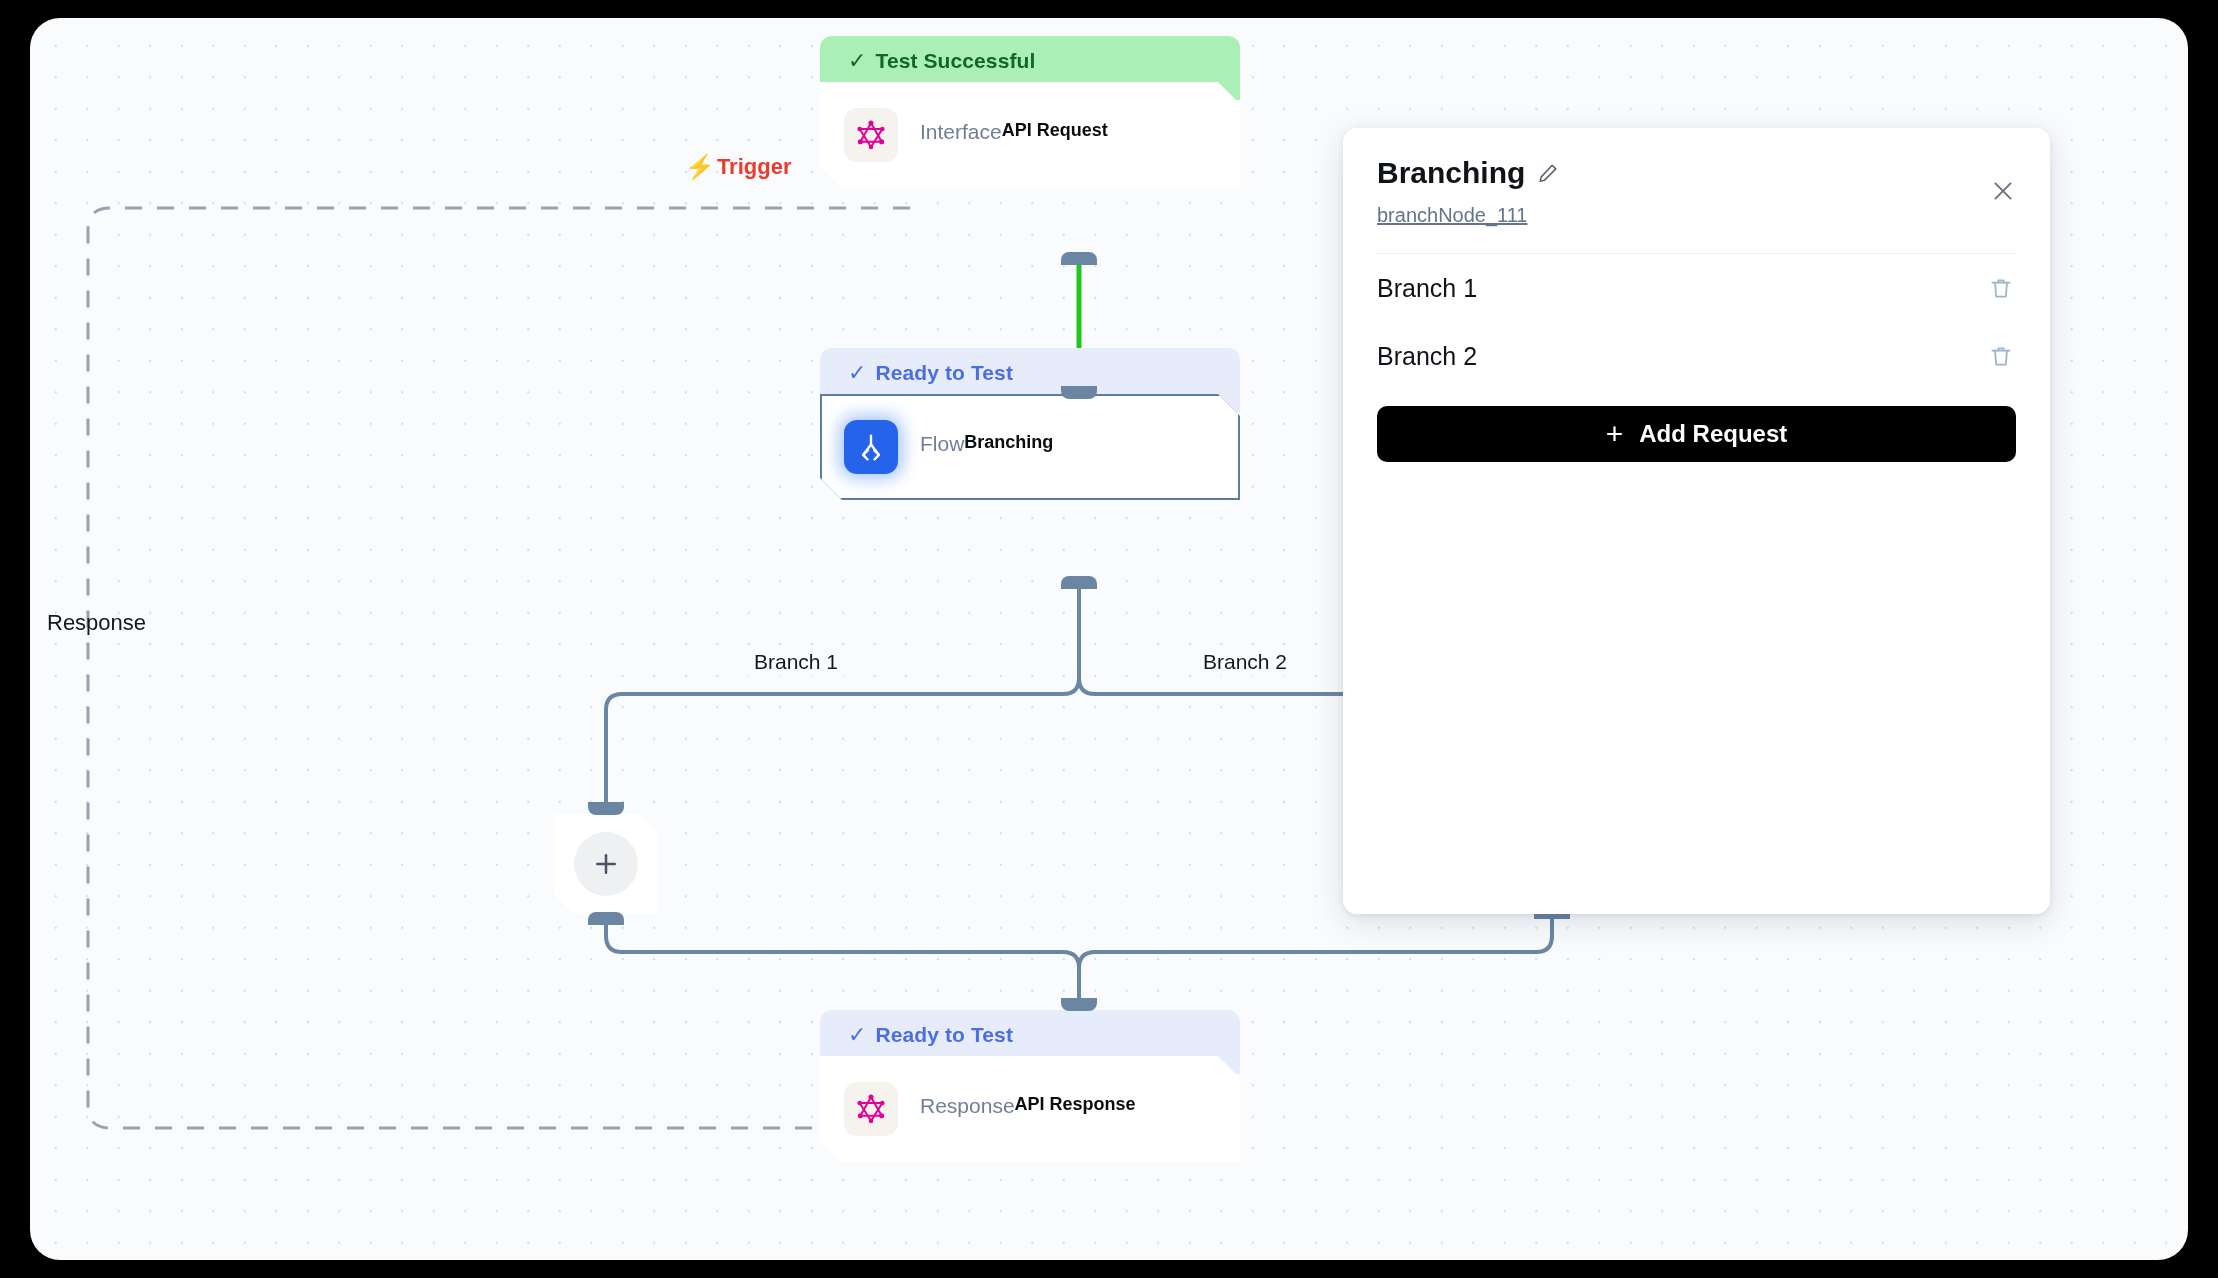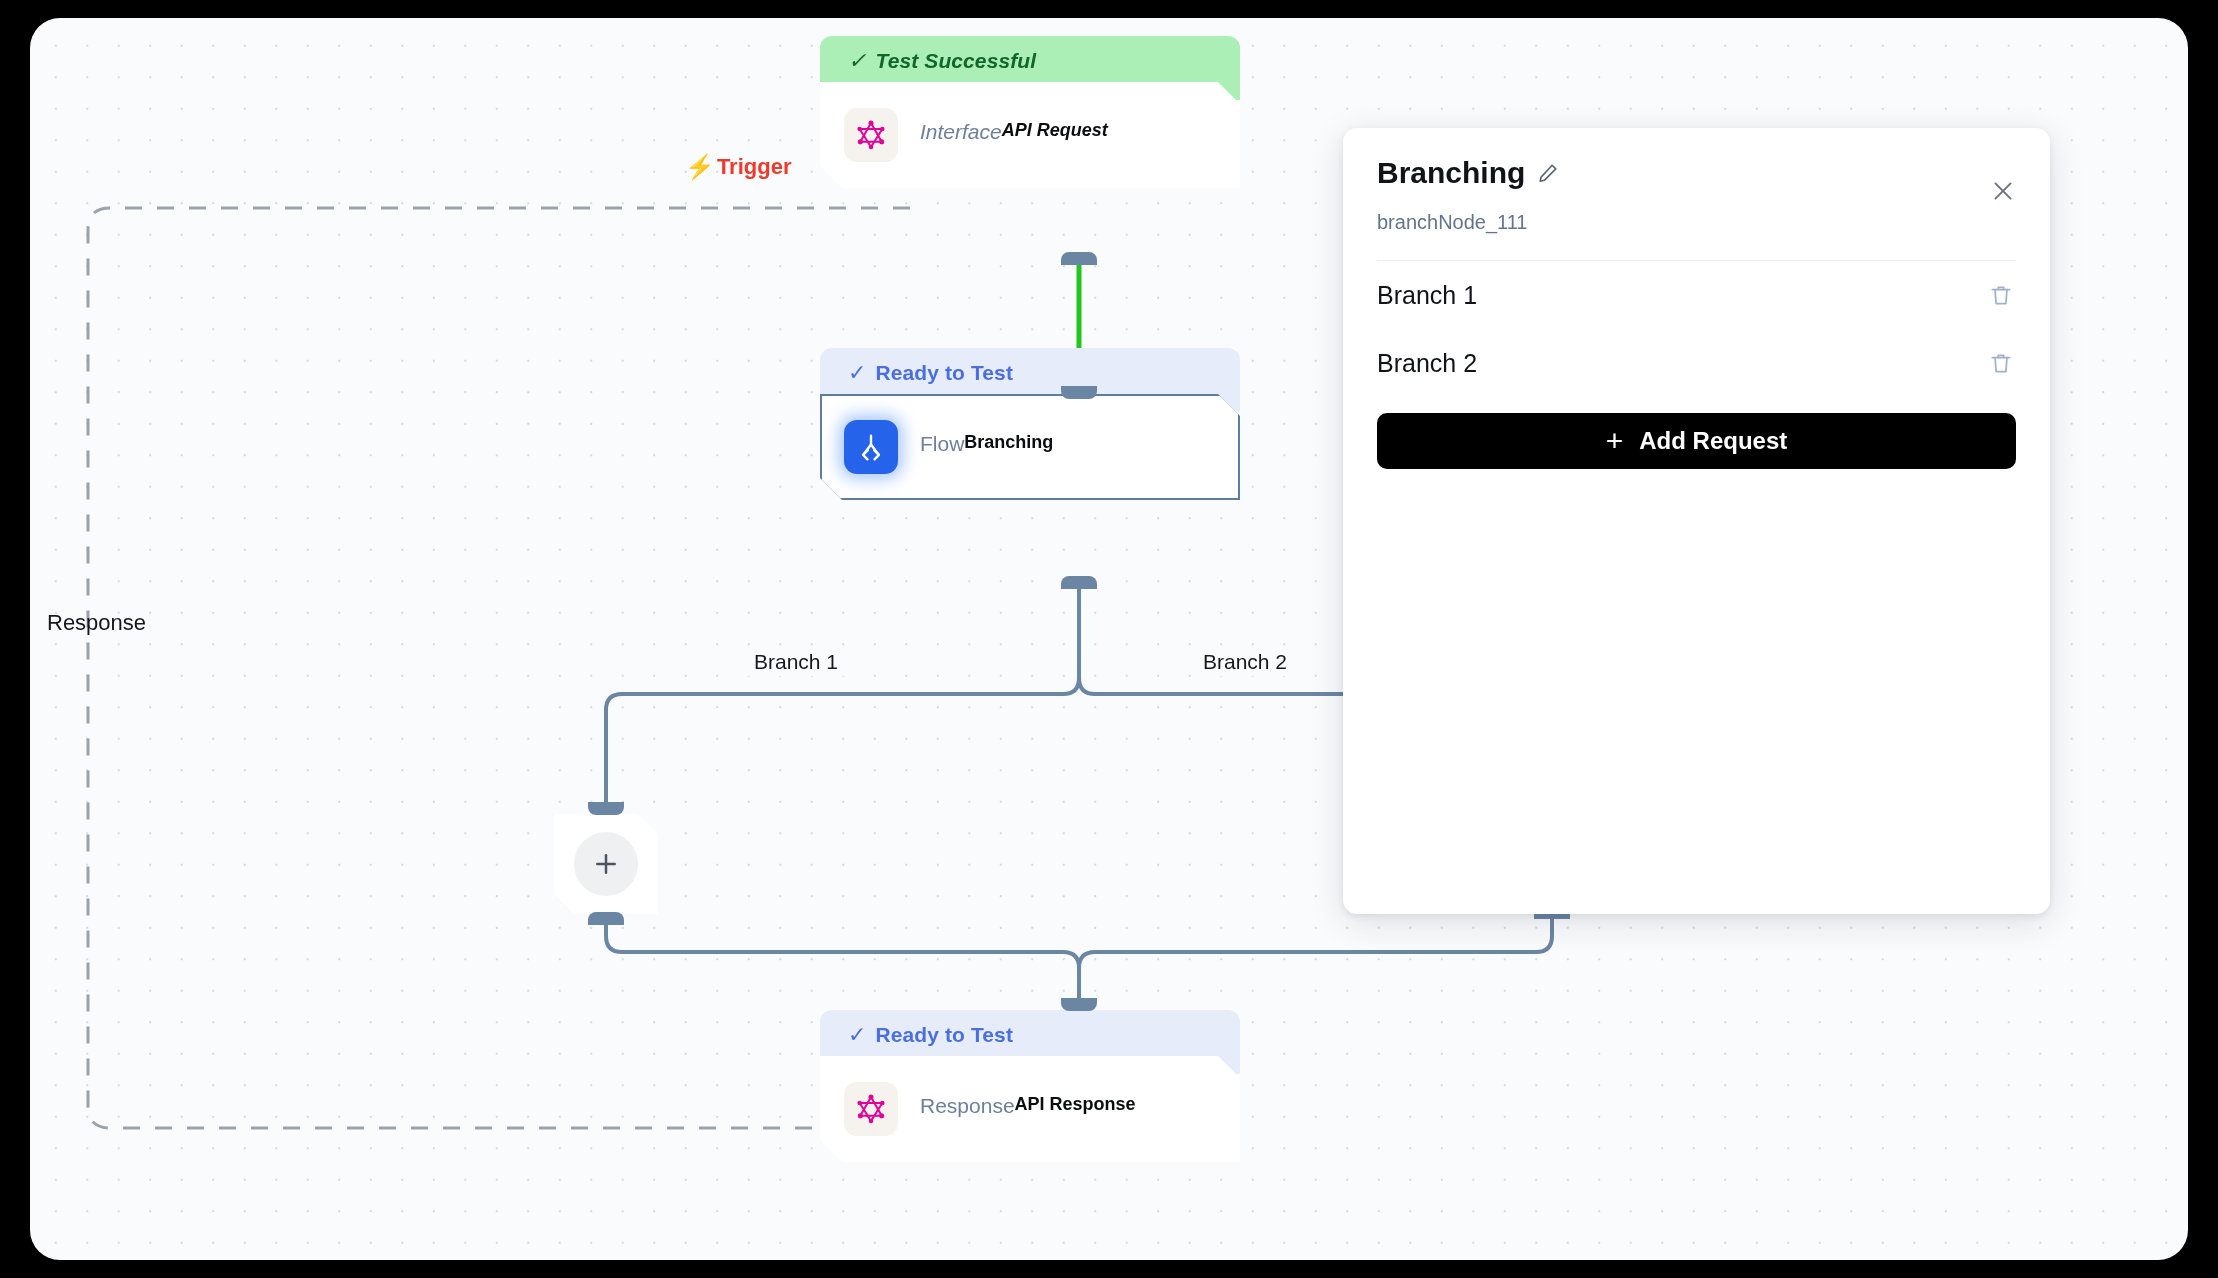--- a/index.html
+++ b/index.html
@@ -196,21 +196,22 @@
   #panel-title-row { display: flex; align-items: center; gap: 12px; }
   #panel-title {
     font-size: 30px;
     font-weight: bold;
     color: #101318;
     line-height: 1.1;
   }
   #panel-subtitle {
     font-size: 20px;
     color: #64748b;
-    margin-top: 22px;
+    margin-top: 15px;
+    text-decoration: underline;
   }
   #panel-close {
     position: absolute;
     right: 30px;
     top: 46px;
     width: 34px; height: 34px;
     display: flex; align-items: center; justify-content: center;
     cursor: pointer;
   }
   #panel-divider {
@@ -277,21 +278,21 @@
       <span style="font-size:24px;">⚡</span>
       <span>Trigger</span>
     </div>
 
     <div class="canvas-label" style="left:17px; top:592px;">Response</div>
 
     <div class="edge-label" style="left:716px; top:630px;">Branch 1</div>
 
     <div class="edge-label" style="left:1165px; top:630px;">Branch 2</div>
 
-    <div class="node" style="left:790px; top:18px; width:420px;font-style:italic;">
+    <div class="node" style="left:790px; top:18px; width:420px;">
       <div class="node-status status-success">
         <span class="chk">✓</span><span>Test Successful</span>
       </div>
       <div class="node-body">
         <div class="node-icon icon-graphql">
           <svg width="32" height="32" viewBox="0 0 24 24" fill="none" stroke="#e10098" stroke-width="1.5">
             <polygon points="12,3 20,17 4,17" fill="none"></polygon>
             <circle cx="12" cy="3" r="1.9" fill="#e10098" stroke="none"></circle>
             <circle cx="20" cy="17" r="1.9" fill="#e10098" stroke="none"></circle>
             <circle cx="4" cy="17" r="1.9" fill="#e10098" stroke="none"></circle>

